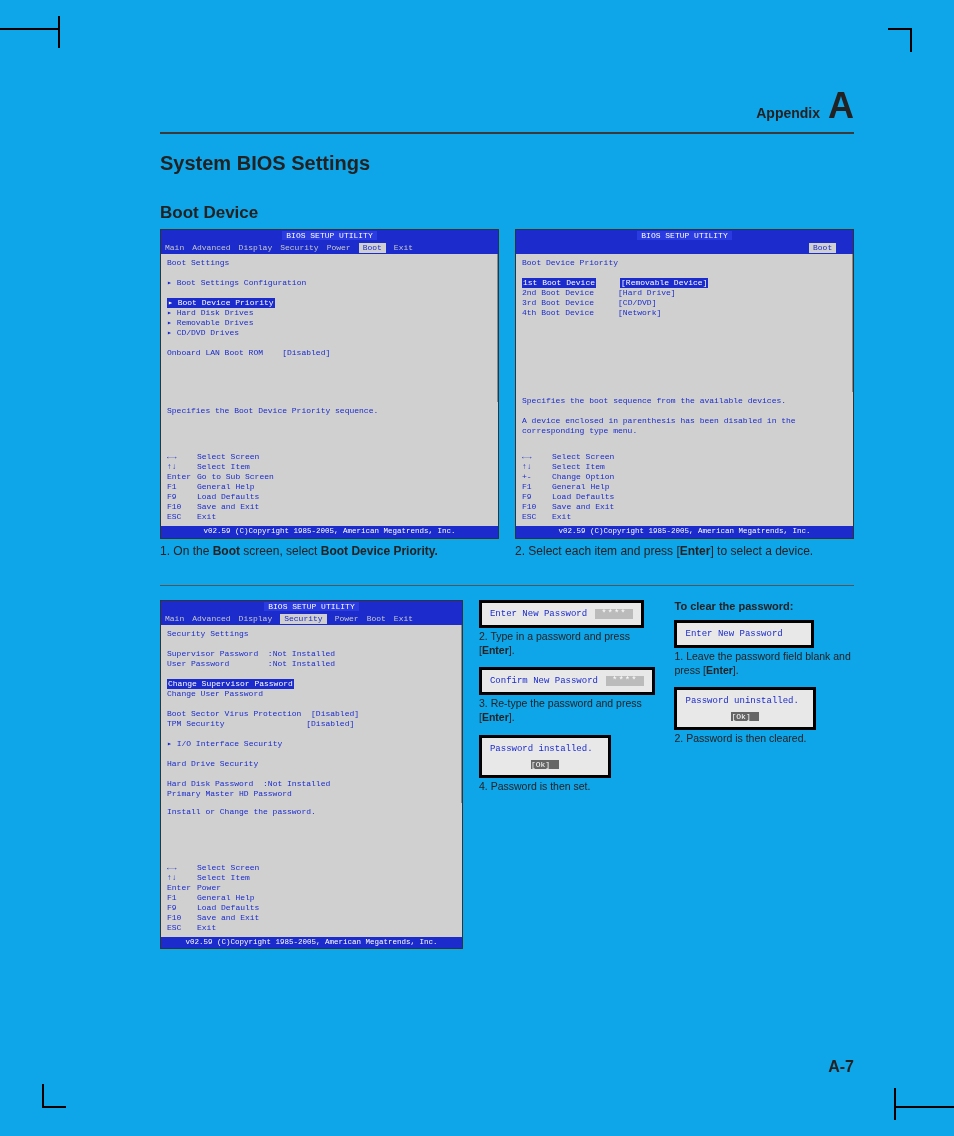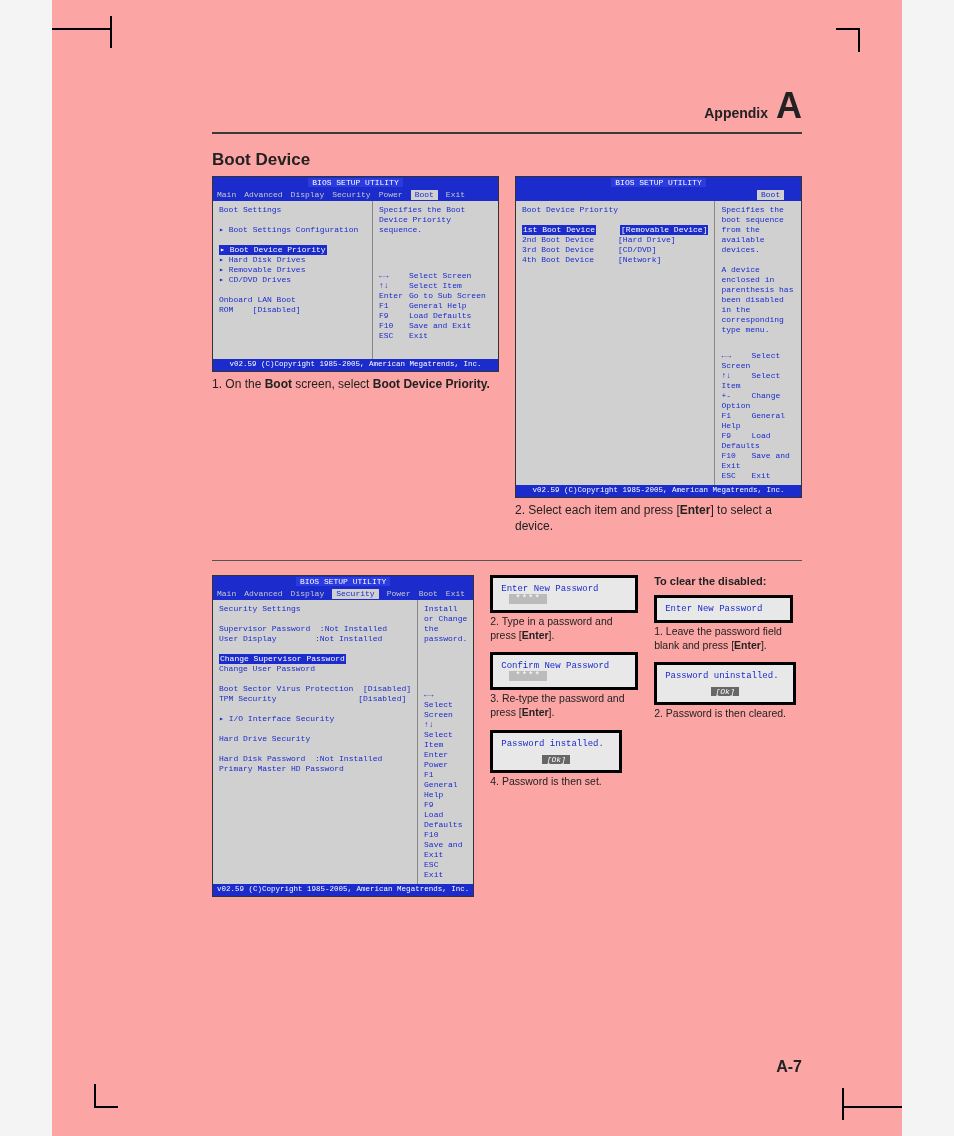--- a/index.html
+++ b/index.html
@@ -4,23 +4,23 @@
 <style>
   body {
     margin: 0;
     background: #f4f4f4;
     font-family: Arial, Helvetica, sans-serif;
     color: #222;
     display: flex;
     justify-content: center;
   }
   .page {
-    width: 850px;
+    width: 954px;
     height: 1136px;
-    background: #fca5a5;
+    background: #0ea5e9;
     position: relative;
     box-sizing: border-box;
   }
   .crop-tl { position: absolute; top: 28px; left: 0; width: 60px; height: 22px; border-top: 2px solid #000; }
   .crop-tl:after { content:""; position:absolute; right:0; top:-14px; height:32px; border-right:2px solid #000; }
   .crop-tr { position: absolute; top: 28px; right: 42px; width: 22px; height: 22px; border-top: 2px solid #000; border-right: 2px solid #000; }
   .crop-bl { position: absolute; bottom: 28px; left: 42px; width: 22px; height: 22px; border-bottom: 2px solid #000; border-left: 2px solid #000; }
   .crop-br { position: absolute; bottom: 28px; right: 0; width: 60px; height: 22px; border-bottom: 2px solid #000; }
   .crop-br:after { content:""; position:absolute; left:0; bottom:-14px; height:32px; border-left:2px solid #000; }
 
@@ -59,21 +59,21 @@
     border: 1px solid #333;
     font-family: "Courier New", monospace;
     font-size: 8px;
     line-height: 1.25;
     color: #fff;
   }
   .bios .topbar { background:#1b2bcc; text-align:center; padding:1px 0; }
   .bios .topbar span { background:#2a3be0; color:#fff; padding:0 4px; }
   .bios .menubar { background:#1b2bcc; color:#c9c9c9; padding:1px 4px; display:flex; gap:8px; }
   .bios .menubar .active { background:#d0d0d0; color:#1b2bcc; padding:0 4px; }
-  .bios .body { display:flex; background:#d0d0d0; color:#1b2bcc; }
+  .bios .body { display:flex; background:#d0d0d0; color:#1b2bcc;flex-direction:column; }
   .bios .left { flex: 1.3; padding:4px 6px; border-right:1px solid #888; }
   .bios .right { flex: 1; padding:4px 6px; }
   .bios .left .hl { color:#fff; background:#1b2bcc; padding:0 1px; display:inline-block; }
   .bios .left .arrow::before { content:"▸ "; }
   .bios .val { color:#1b2bcc; }
   .bios .footer { background:#1b2bcc; color:#fff; text-align:center; padding:1px 2px; font-size:7.5px; }
   .bios .help { color:#1b2bcc; margin-top:6px; }
   .bios .help .k { display:inline-block; width:30px; }
   .bios .rowline { white-space: pre; }
 
@@ -81,21 +81,21 @@
   .mini {
     font-family: "Courier New", monospace;
     font-size: 9px;
     border: 3px solid #000000;
     background: #e8e8e8;
     color: #1b2bcc;
     padding: 6px 8px;
     display: inline-block;
   }
   .mini .field { display:inline-block; background:#bbb; color:#fff; padding:0 6px; margin-left:8px; letter-spacing:1px; }
-  .mini .ok { display:block; text-align:center; margin-top:6px; color:#fff; background:#666; width:28px; margin-left:auto; margin-right:auto; font-size:8px;font-style:italic; }
+  .mini .ok { display:block; margin-top:6px; color:#fff; background:#666; width:28px; margin-left:auto; margin-right:auto; font-size:8px; }
 
   .step { font-size: 10.5px; line-height:1.3; margin: 2px 0 10px; }
   .subhead { font-size: 11px; font-weight: bold; margin-bottom: 8px; }
   .pagenum { position:absolute; right:0; bottom:0; font-size:16px; font-weight:bold; }
 </style>
 </head>
 <body>
 
 <div class="page">
   <div class="crop-tl"></div>
@@ -104,20 +104,21 @@
   <div class="crop-br"></div>
 
   <div class="content">
 
     <div class="header-row">
       <span class="hdr-text">Appendix</span>
       <span class="hdr-letter">A</span>
     </div>
     <div class="header-line"></div>
 
+    <h1 class="title">System BIOS Settings</h1>
 
     <h2 class="section">Boot Device</h2>
 
     <div class="row">
 
       <div class="col">
         <div class="bios">
           <div class="topbar"><span>BIOS SETUP UTILITY</span></div>
           <div class="menubar">
             <span>Main</span>
@@ -219,21 +220,21 @@
             <span>Display</span>
             <span class="active">Security</span>
             <span>Power</span>
             <span>Boot</span>
             <span>Exit</span>
           </div>
           <div class="body">
             <div class="left">
               <div>Security Settings</div><br>
               <div class="rowline"><span>Supervisor Password</span>  <span>:Not Installed</span></div>
-              <div class="rowline"><span>User Display</span>        <span>:Not Installed</span></div><br>
+              <div class="rowline"><span>User Password</span>        <span>:Not Installed</span></div><br>
               <div class="hl">Change Supervisor Password</div>
               <div>Change User Password</div><br>
               <div class="rowline"><span>Boot Sector Virus Protection</span>  <span>[Disabled]</span></div>
               <div class="rowline"><span>TPM Security</span>                 <span>[Disabled]</span></div><br>
               <div class="arrow">I/O Interface Security</div><br>
               <div>Hard Drive Security</div><br>
               <div class="rowline"><span>Hard Disk Password</span>  <span>:Not Installed</span></div>
               <div>Primary Master HD Password</div>
             </div>
             <div class="right">
@@ -270,21 +271,21 @@
         </div>
 
         <div class="mini" style="min-width:110px;">
           <span>Password installed.</span>
           <span class="ok">[Ok]</span>
         </div>
         <div class="step">4. Password is then set.</div>
       </div>
 
       <div style="flex:0.8">
-        <div class="subhead">To clear the disabled:</div>
+        <div class="subhead">To clear the password:</div>
 
         <div class="mini">
           <span>Enter New Password</span><span class="field">    </span>
         </div>
         <div class="step">
           <span>1. Leave the password field blank and press [</span><b>Enter</b><span>].</span>
         </div>
 
         <div class="mini" style="min-width:120px;">
           <span>Password uninstalled.</span>

